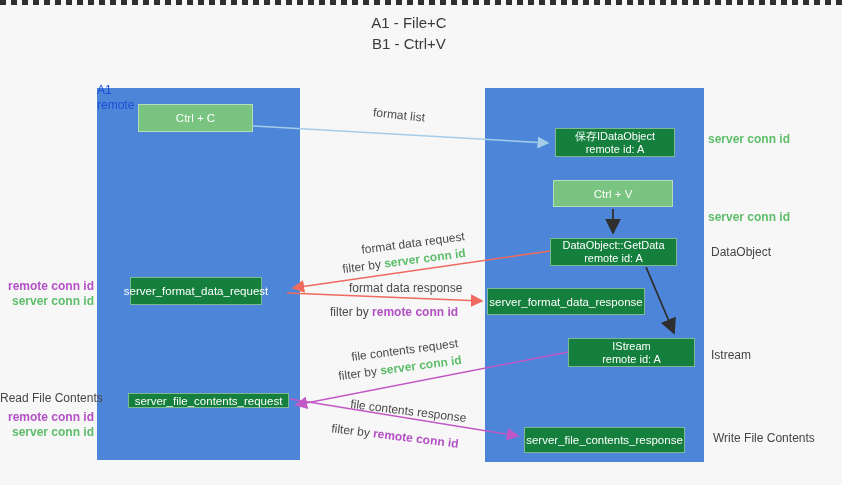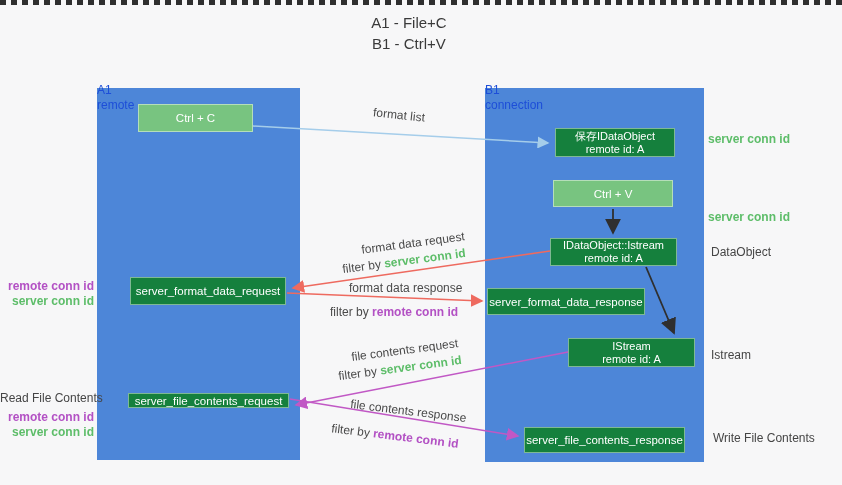--- a/index.html
+++ b/index.html
@@ -44,49 +44,45 @@
 
   <div class="title">
     <div>A1 - File+C</div>
     <div>B1 - Ctrl+V</div>
   </div>
 
   <div class="lane-header" style="left:97px; top:58px; width:203px;">
     <div>A1</div>
     <div>remote</div>
   </div>
-  <div class="lane-header" style="left:485px; top:58px; width:219px;">
-    <div>B1</div>
-    <div>connection</div>
-  </div>
 
   <div class="lane" style="left:97px; top:88px; width:203px; height:372px;"></div>
   <div class="lane" style="left:485px; top:88px; width:219px; height:374px;"></div>
 
   <div class="dotted-line"></div>
 
   <div class="node green single" style="left:138px; top:104px; width:115px; height:28px;">
     <span>Ctrl + C</span>
   </div>
 
   <div class="node orange" style="left:555px; top:128px; width:120px; height:29px;">
     <span class="l1">保存IDataObject</span>
     <span class="l2">remote id: A</span>
   </div>
 
   <div class="node green single" style="left:553px; top:180px; width:120px; height:27px;">
     <span>Ctrl + V</span>
   </div>
 
   <div class="node orange" style="left:550px; top:238px; width:127px; height:28px;">
-    <span class="l1">IDataObject::Istream</span>
+    <span class="l1">DataObject::GetData</span>
     <span class="l2">remote id: A</span>
   </div>
 
-  <div class="node orange single" style="left:130px; top:277px; width:156px; height:28px;">
+  <div class="node orange single" style="left:130px; top:277px; width:132px; height:28px;">
     <span>server_format_data_request</span>
   </div>
 
   <div class="node orange single" style="left:487px; top:288px; width:158px; height:27px;">
     <span>server_format_data_response</span>
   </div>
 
   <div class="node orange" style="left:568px; top:338px; width:127px; height:29px;">
     <span class="l1">IStream</span>
     <span class="l2">remote id: A</span>

